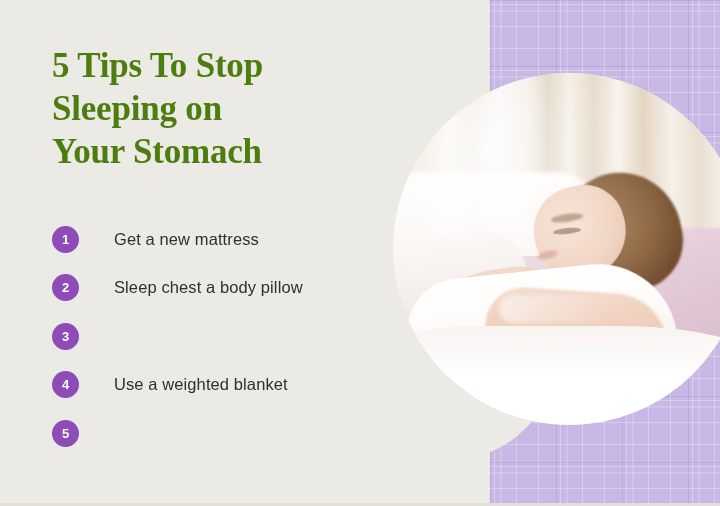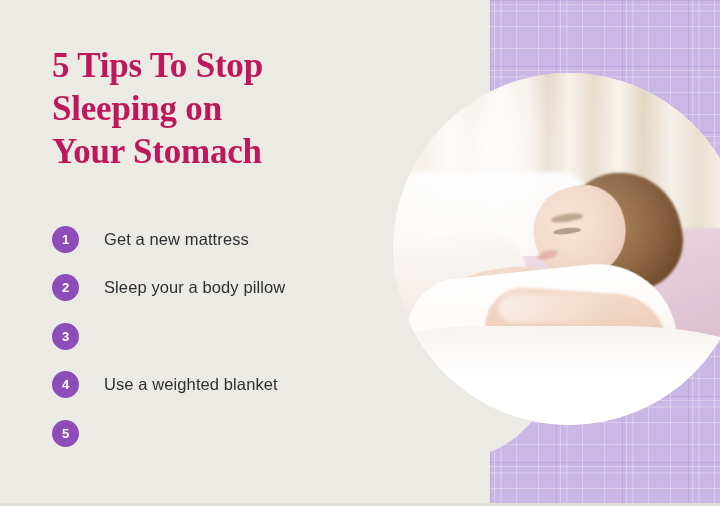--- a/index.html
+++ b/index.html
@@ -262,21 +262,21 @@
     position: absolute;
     left: 52px;
     top: 44px;
     width: 330px;
     margin: 0;
     font-family: "Liberation Serif", serif;
     font-weight: bold;
     font-size: 35px;
     line-height: 43px;
     letter-spacing: -0.2px;
-    color: #be185d;
+    color: #4d7c0f;
     white-space: pre-line;
   }
 
   
   .tips {
     position: absolute;
     left: 52px;
     top: 215px;
     margin: 0;
     padding: 0;
@@ -295,21 +295,21 @@
     border-radius: 50%;
     background: #8d4cb8;
     color: #ffffff;
     font-size: 13px;
     font-weight: bold;
     line-height: 27px;
     text-align: center;
     font-family: "Liberation Sans", sans-serif;
   }
   .tip-text {
-    margin-left: 25px;
+    margin-left: 35px;
     font-size: 16.5px;
     color: #2f2f33;
     font-family: "Liberation Sans", sans-serif;
     letter-spacing: 0.1px;
   }
 </style>
 </head>
 <body>
 
 <div id="infographic">
@@ -346,21 +346,21 @@
 Sleeping on
 Your Stomach</h1>
 
   <ul class="tips">
     <li class="tip">
       <span class="tip-badge">1</span>
       <span class="tip-text">Get a new mattress</span>
     </li>
     <li class="tip">
       <span class="tip-badge">2</span>
-      <span class="tip-text">Sleep your a body pillow</span>
+      <span class="tip-text">Sleep chest a body pillow</span>
     </li>
     <li class="tip">
       <span class="tip-badge">3</span>
     </li>
     <li class="tip">
       <span class="tip-badge">4</span>
       <span class="tip-text">Use a weighted blanket</span>
     </li>
     <li class="tip">
       <span class="tip-badge">5</span>

